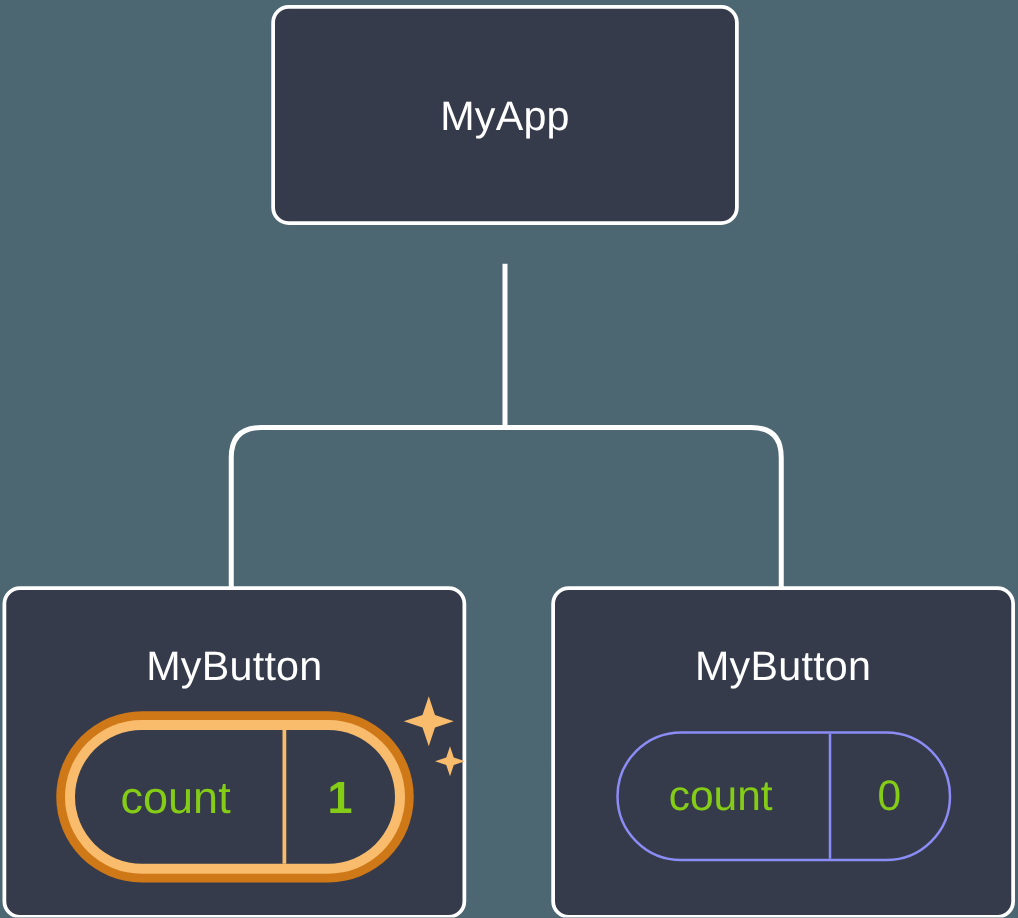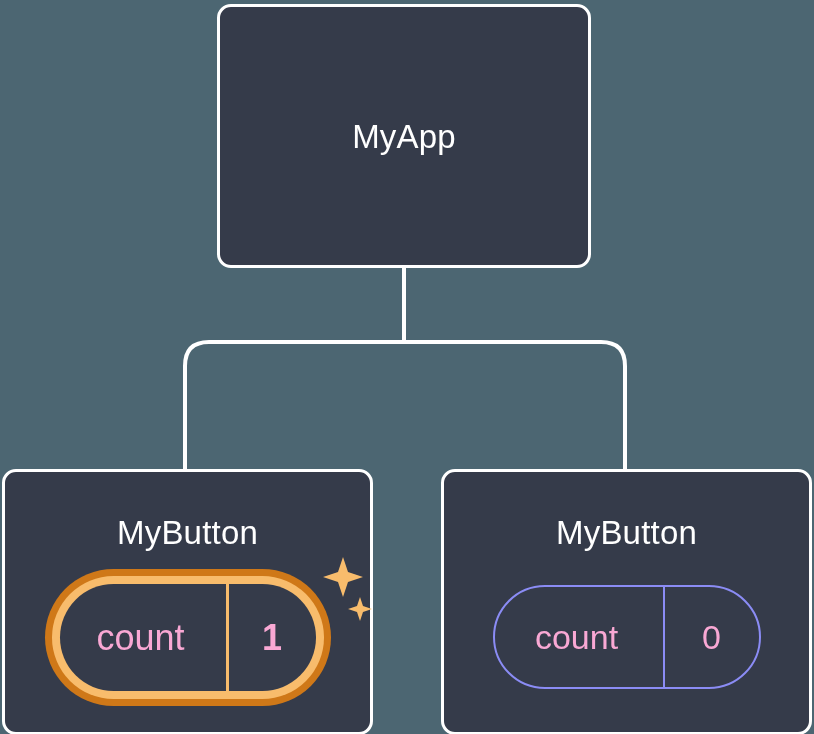--- a/index.html
+++ b/index.html
@@ -49,21 +49,21 @@
     font-weight: 400;
     letter-spacing: 0.2px;
     line-height: 1;
     white-space: nowrap;
   }
 
   #node-app {
     left: 217px;
     top: 4px;
     width: 374px;
-    height: 264px;
+    height: 176px;
     justify-content: center;
   }
 
   #node-btn-left {
     left: 2px;
     top: 469px;
     width: 371px;
     height: 266px;
     padding-top: 44px;
   }
@@ -88,21 +88,21 @@
     box-sizing: border-box;
     border-radius: 999px;
     background: #353b4a;
   }
 
   .pill-key,
   .pill-val {
     display: flex;
     align-items: center;
     justify-content: center;
-    color: #f9a8d4;
+    color: #84cc16;
     line-height: 1;
     box-sizing: border-box;
   }
 
   
   .pill-plain {
     width: 268px;
     height: 104px;
     border: 2px solid #8b8cf5;
   }

